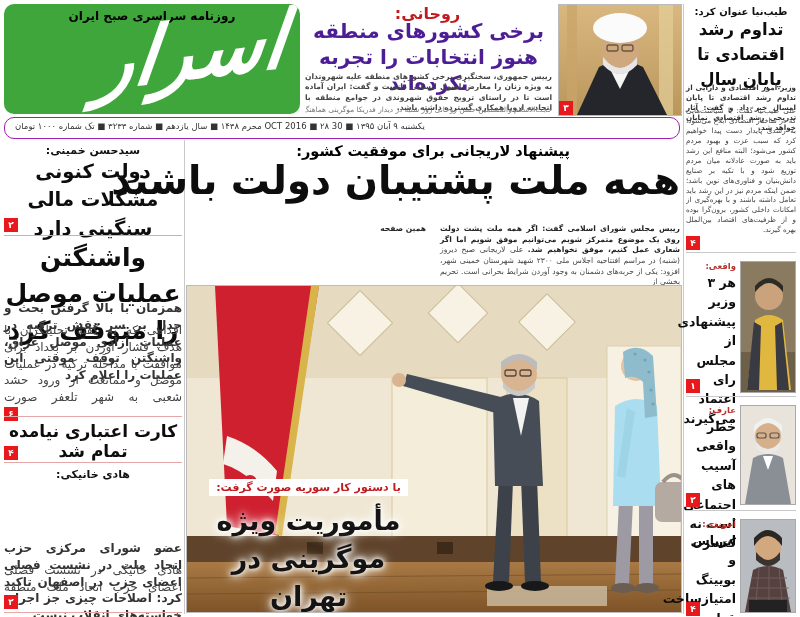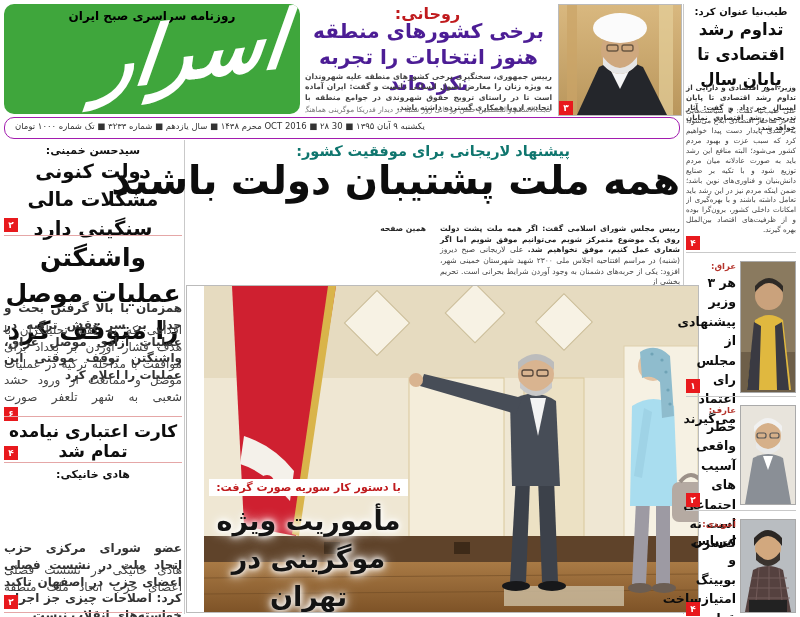--- a/index.html
+++ b/index.html
@@ -21,29 +21,29 @@
   .topstory-headline{position:absolute;right:128px;top:14px;left:0;text-align:center;font-weight:bold;font-size:20px;line-height:1.3;color:#4c1d95;}
   .topstory-lead{position:absolute;right:128px;top:68px;left:0;font-size:7.6px;line-height:1.35;color:#444;font-weight:bold;}
   .topstory-tail{position:absolute;right:128px;top:101px;left:0;font-size:7.4px;color:#777;text-align:center;white-space:nowrap;overflow:hidden;}
   
   .badge{position:absolute;width:14px;height:14px;background:#e8191d;color:#fff;font-size:9px;font-weight:bold;
          display:flex;align-items:center;justify-content:center;line-height:1;}
   
   .vrule{position:absolute;width:1px;background:#c9c9c9;}
   .hrule-red{position:absolute;height:1px;background:#e5a7a7;}
   
-  .lead-kicker{left:186px;top:143px;width:494px;text-align:center;font-weight:bold;font-size:14.5px;color:#0f766e;}
+  .lead-kicker{left:186px;top:143px;width:494px;text-align:center;font-weight:bold;font-size:14.5px;color:#000000;}
   .lead-headline{left:186px;top:158px;width:494px;text-align:center;font-weight:bold;font-size:39px;color:#0d0d0d;white-space:nowrap;}
   .lead-cols{left:186px;top:224px;width:494px;height:58px;font-size:7.6px;line-height:1.4;color:#444;}
   .lead-col-r{position:absolute;right:0;top:0;width:240px;}
   .lead-col-l{position:absolute;left:0;top:0;width:240px;}
   .bold-lead{font-weight:bold;color:#222;}
   .same-page{font-weight:bold;color:#222;}
   
-  .mainphoto{left:186px;top:285px;width:494px;height:326px;border:1px solid #bbb;overflow:hidden;padding-left:17px;}
+  .mainphoto{left:186px;top:285px;width:494px;height:326px;border:1px solid #bbb;overflow:hidden;}
   .photo-overlay{position:absolute;left:14px;top:190px;width:215px;text-align:center;}
   .photo-kicker{display:inline-block;background:#fff;color:#c01b1e;font-weight:bold;font-size:11px;padding:2px 7px;}
   .photo-headline{margin-top:6px;font-weight:bold;font-size:27px;line-height:1.4;color:#141414;
                   text-shadow:0 0 5px #fff,0 0 9px #fff,0 0 14px #fff;}
   
   .leftcol{left:4px;top:140px;width:178px;height:477px;}
   .lc-kicker{position:absolute;left:0;right:0;text-align:center;font-weight:bold;font-size:11px;color:#111;}
   .lc-headline{position:absolute;left:0;right:0;text-align:center;font-weight:bold;color:#0d0d0d;}
   .lc-body{position:absolute;left:0;right:0;font-size:12px;line-height:1.4;color:#444;}
   
@@ -229,21 +229,21 @@
           <rect width="54" height="130" fill="#8a7a5f"></rect>
           <rect x="0" y="90" width="54" height="40" fill="#6e5f49"></rect>
           <circle cx="28" cy="34" r="14" fill="#caa27c"></circle>
           <path d="M14,30 Q28,12 42,30 L42,24 Q28,8 14,24 Z" fill="#2e2a26"></path>
           <path d="M6,128 L14,58 Q28,48 42,58 L50,128 Z" fill="#e0b83f"></path>
           <path d="M6,128 L13,60 L20,64 L18,128 Z" fill="#3a3a42"></path>
           <path d="M48,128 L41,60 L34,64 L36,128 Z" fill="#3a3a42"></path>
         </svg>
       </div>
       <div class="si-text">
-        <div class="si-kicker">عراق:</div>
+        <div class="si-kicker">واقعی:</div>
         <div class="si-headline">هر ۳ وزیر پیشنهادی از مجلس رای اعتماد می‌گیرند</div>
       </div>
       <div class="badge" style="left:0;bottom:2px;">۱</div>
     </div>
 
     <div class="side-item" style="top:392px;height:112px;">
       <div class="si-photo" style="height:98px;">
         <svg width="54" height="98" viewBox="0 0 54 98">
           <rect width="54" height="98" fill="#e8e4dc"></rect>
           <circle cx="27" cy="30" r="13" fill="#d6b08a"></circle>

